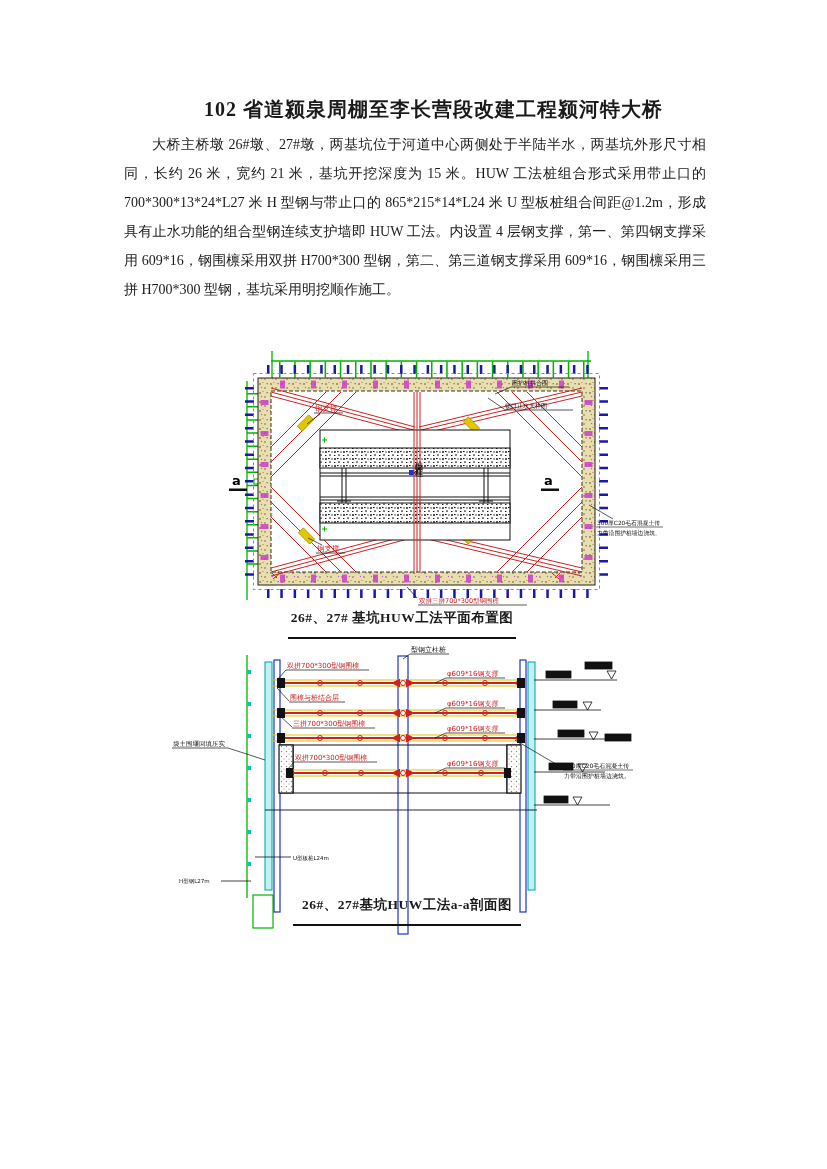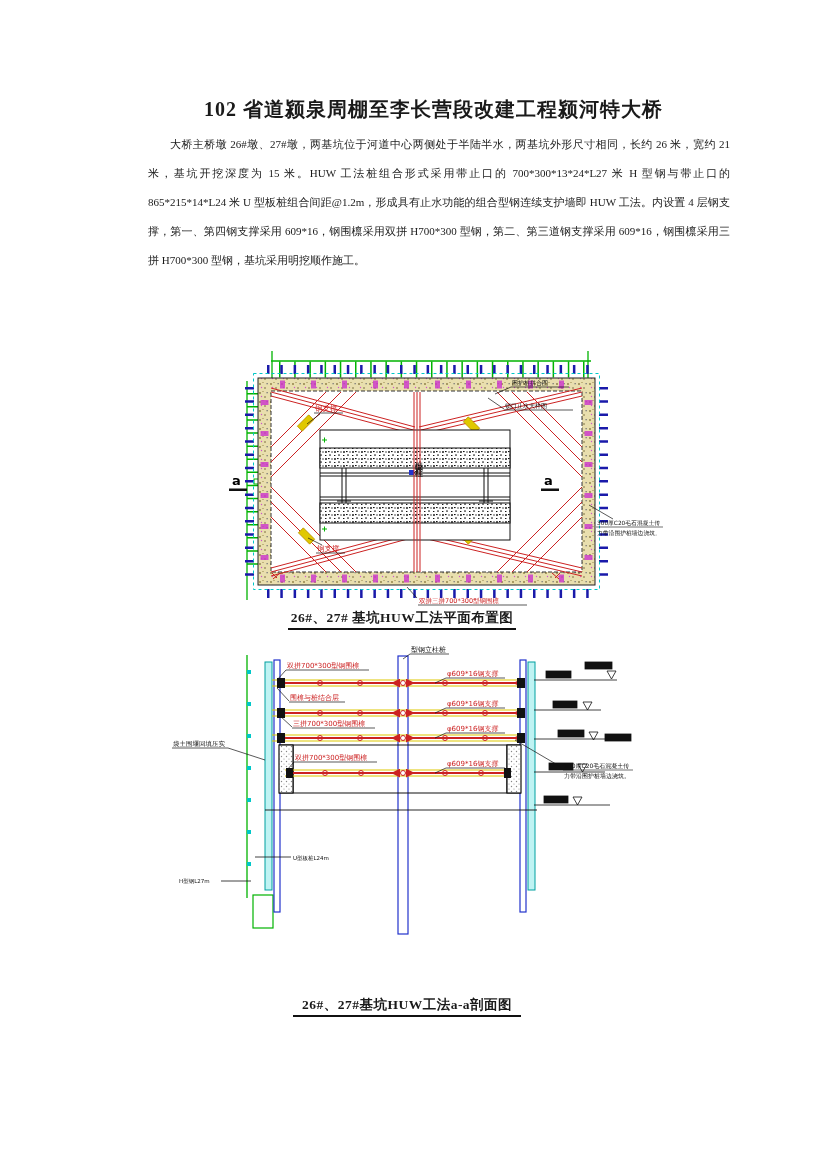--- a/index.html
+++ b/index.html
@@ -6,28 +6,28 @@
   .page{
     position:relative;width:827px;height:1169px;background:#fff;margin:0 auto;
     font-family:"Liberation Serif","DejaVu Serif",serif;color:#1a1a1a;overflow:hidden;
   }
   .doc-title{
     position:absolute;left:0;top:96px;width:100%;text-align:center;
     font-size:20px;font-weight:bold;letter-spacing:1px;padding-left:20px;
   }
   .doc-paragraph{
     position:absolute;left:124px;top:130px;width:582px;
-    font-size:11px;line-height:29px;text-align:justify;text-indent:2em;margin-left:24px;
+    font-size:14px;line-height:29px;text-align:justify;text-indent:2em;
   }
   .fig-caption{
     position:absolute;text-align:center;font-size:13.5px;font-weight:bold;
-    border-bottom:2px solid #111;padding-bottom:1px;letter-spacing:.5px;
+    border-bottom:2px solid #111;padding-bottom:10px;letter-spacing:.5px;
   }
   .cap-plan{left:288px;top:609px;width:228px;}
-  .cap-section{left:293px;top:996px;width:228px;}
+  .cap-section{left:293px;top:896px;width:228px;}
   .page-number{
     position:absolute;left:0;top:1078px;width:100%;text-align:center;font-size:12.5px;
   }
   .vlabel{
     position:absolute;left:412px;top:456px;writing-mode:vertical-rl;text-orientation:upright;
     font-size:8px;font-family:"DejaVu Sans",sans-serif;letter-spacing:2px;color:#111;
   }
   svg{position:absolute;}
   svg text{font-family:"DejaVu Sans",sans-serif;}
 </style>

